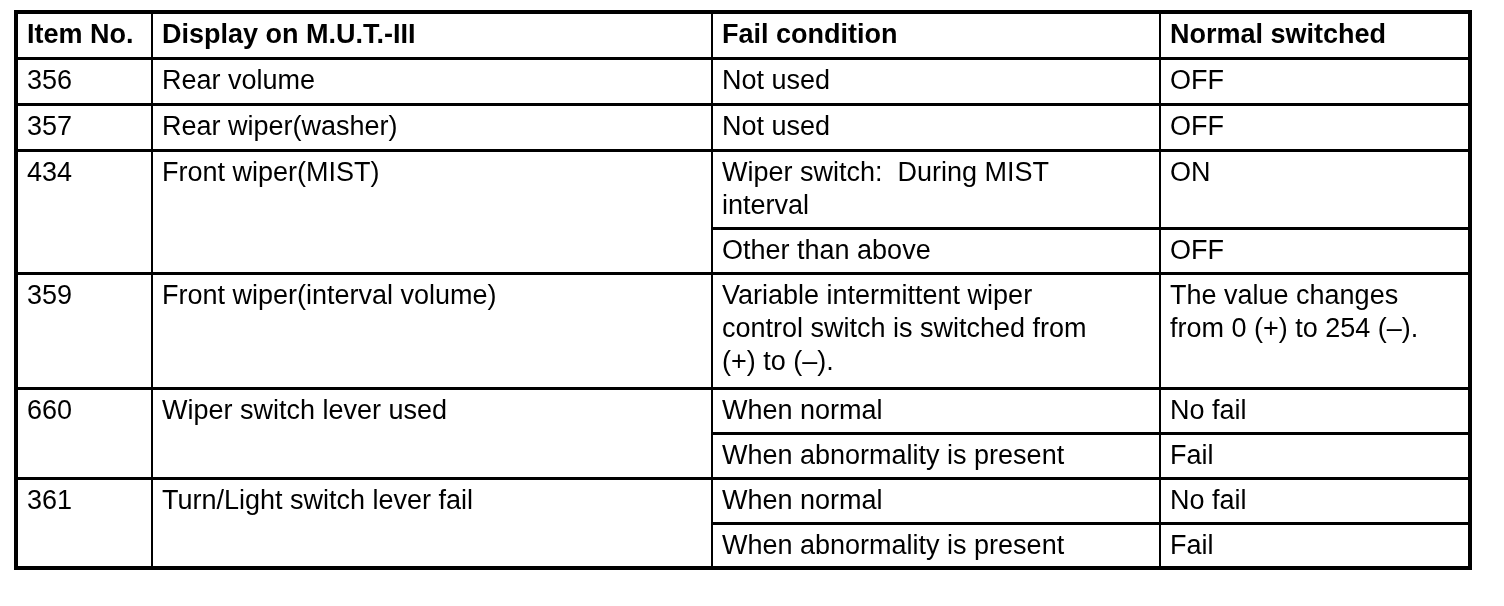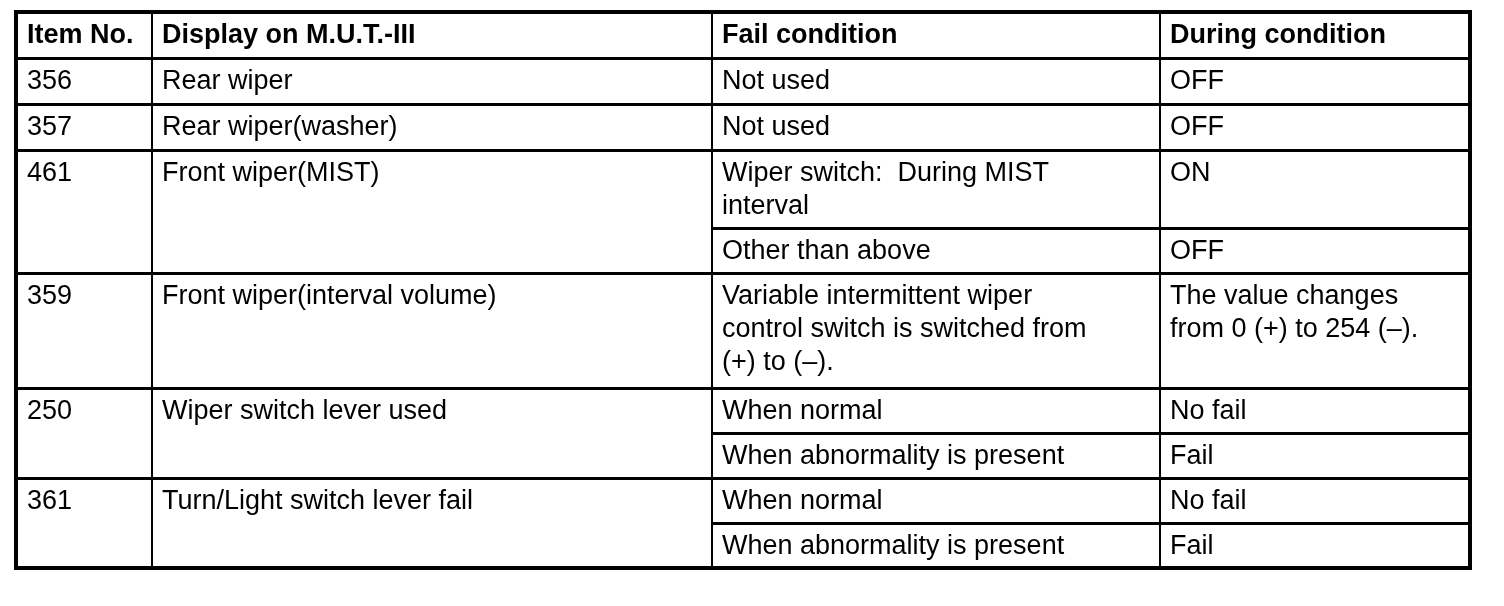--- a/index.html
+++ b/index.html
@@ -51,39 +51,39 @@
       <col class="c-display">
       <col class="c-check">
       <col class="c-normal">
     </colgroup>
 
     <tbody>
         <tr class="h-header">
       <th>Item No.</th>
       <th>Display on M.U.T.-III</th>
       <th>Fail condition</th>
-      <th>During condition</th>
+      <th>Normal switched</th>
     </tr>
 
     <tr class="h-std">
       <td>356</td>
-      <td>Rear wiper</td>
+      <td>Rear volume</td>
       <td>Not used</td>
       <td>OFF</td>
     </tr>
 
     <tr class="h-std">
       <td>357</td>
       <td>Rear wiper(washer)</td>
       <td>Not used</td>
       <td>OFF</td>
     </tr>
 
     <tr class="h-tall">
-      <td rowspan="2">461</td>
+      <td rowspan="2">434</td>
       <td rowspan="2">Front wiper(MIST)</td>
       <td>Wiper switch:  During MIST
 interval</td>
       <td>ON</td>
     </tr>
     <tr class="h-sub">
       <td>Other than above</td>
       <td>OFF</td>
     </tr>
 
@@ -91,21 +91,21 @@
       <td>359</td>
       <td>Front wiper(interval volume)</td>
       <td>Variable intermittent wiper
 control switch is switched from
 (+) to (–).</td>
       <td>The value changes
 from 0 (+) to 254 (–).</td>
     </tr>
 
     <tr class="h-sub">
-      <td rowspan="2">250</td>
+      <td rowspan="2">660</td>
       <td rowspan="2">Wiper switch lever used</td>
       <td>When normal</td>
       <td>No fail</td>
     </tr>
     <tr class="h-sub">
       <td>When abnormality is present</td>
       <td>Fail</td>
     </tr>
 
     <tr class="h-sub">

